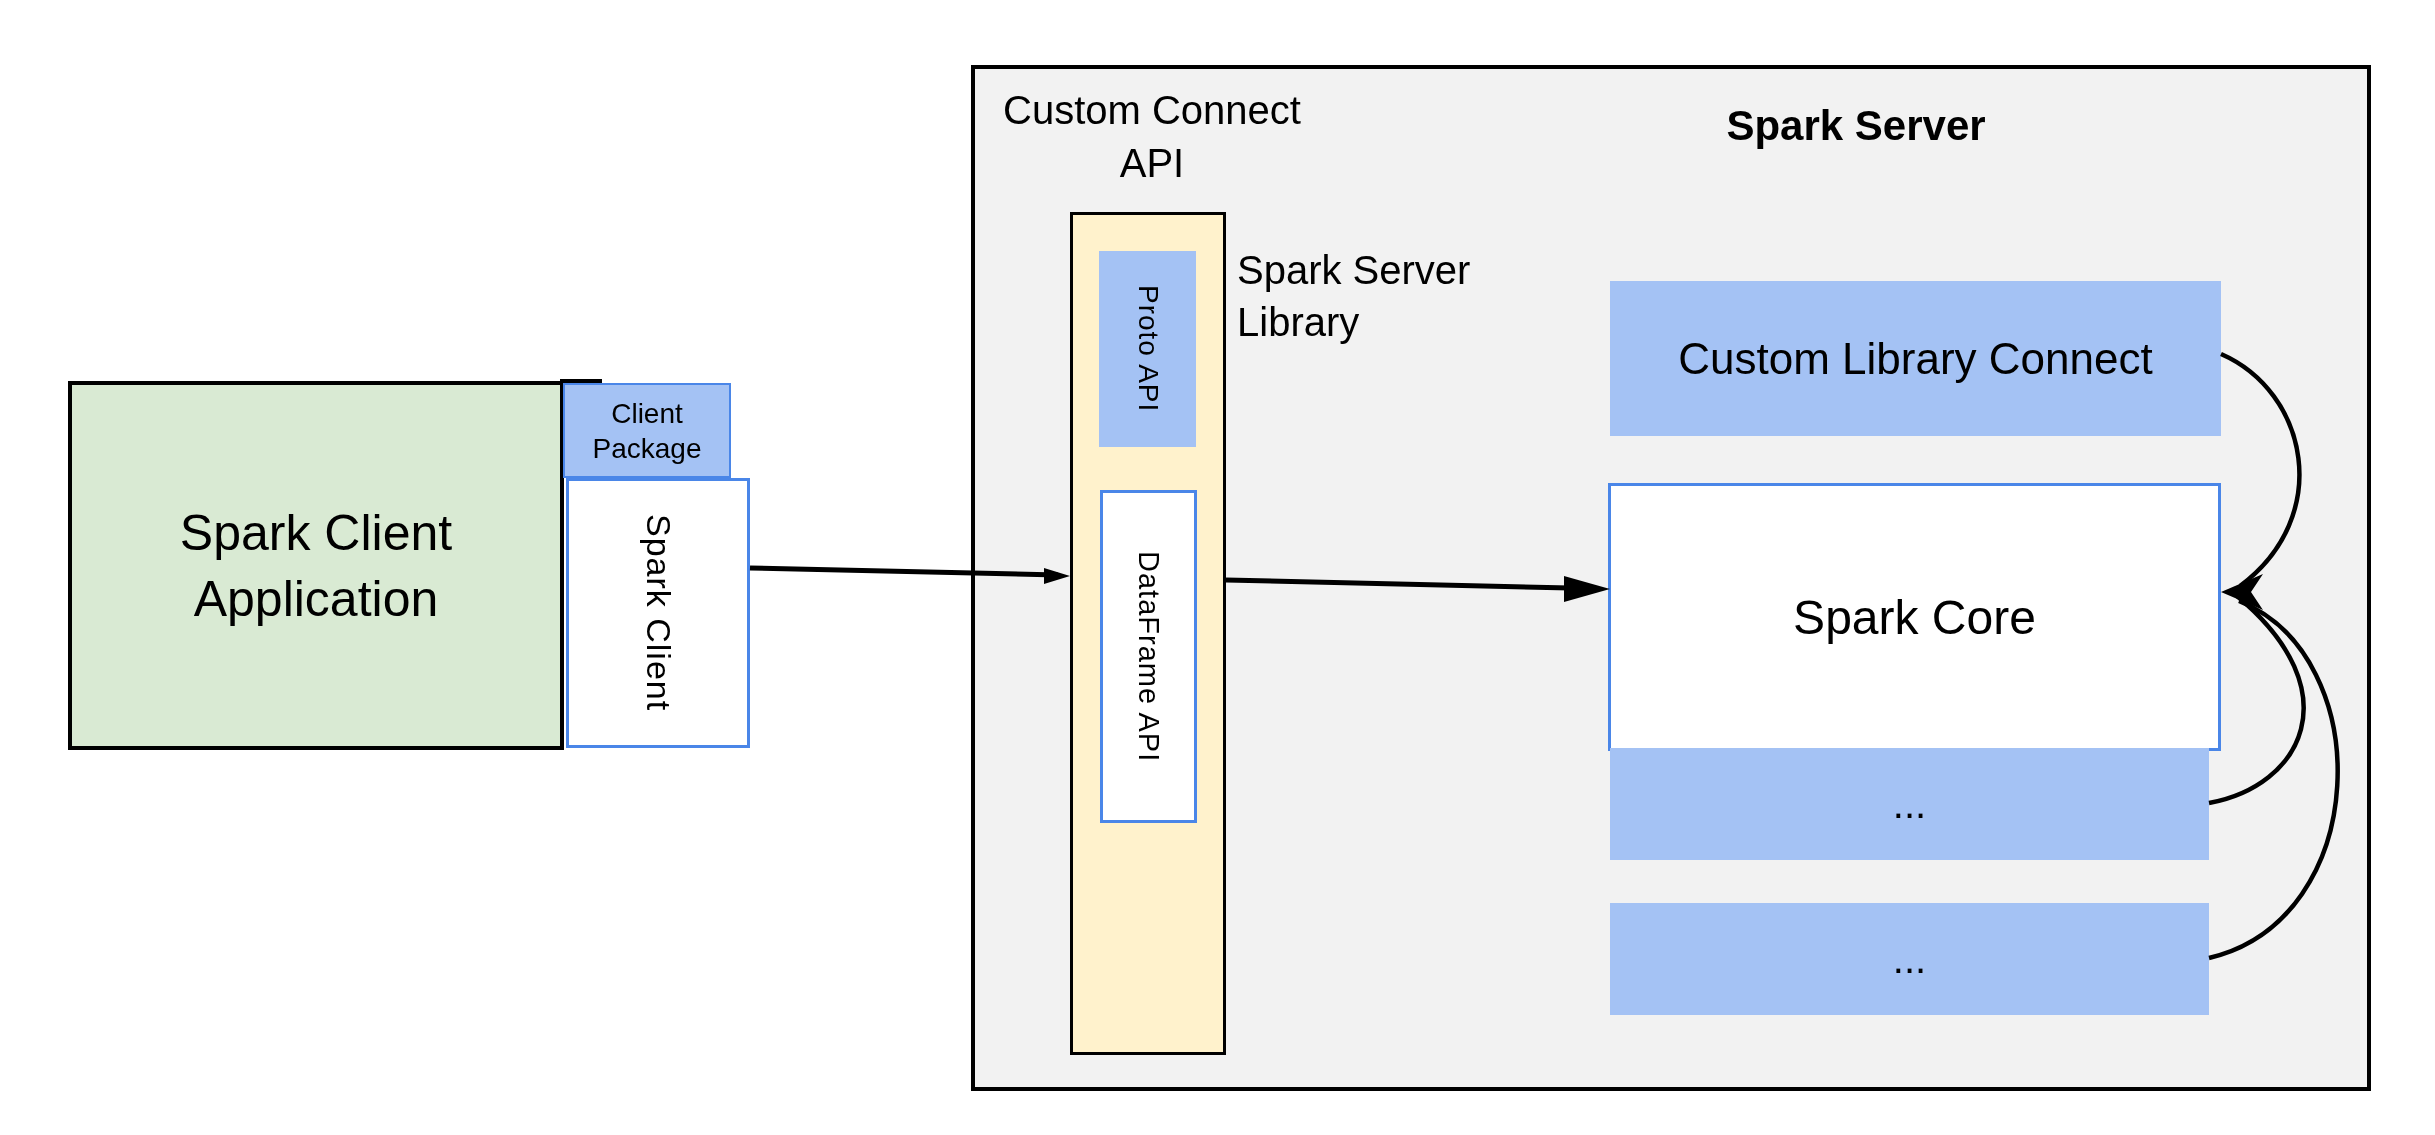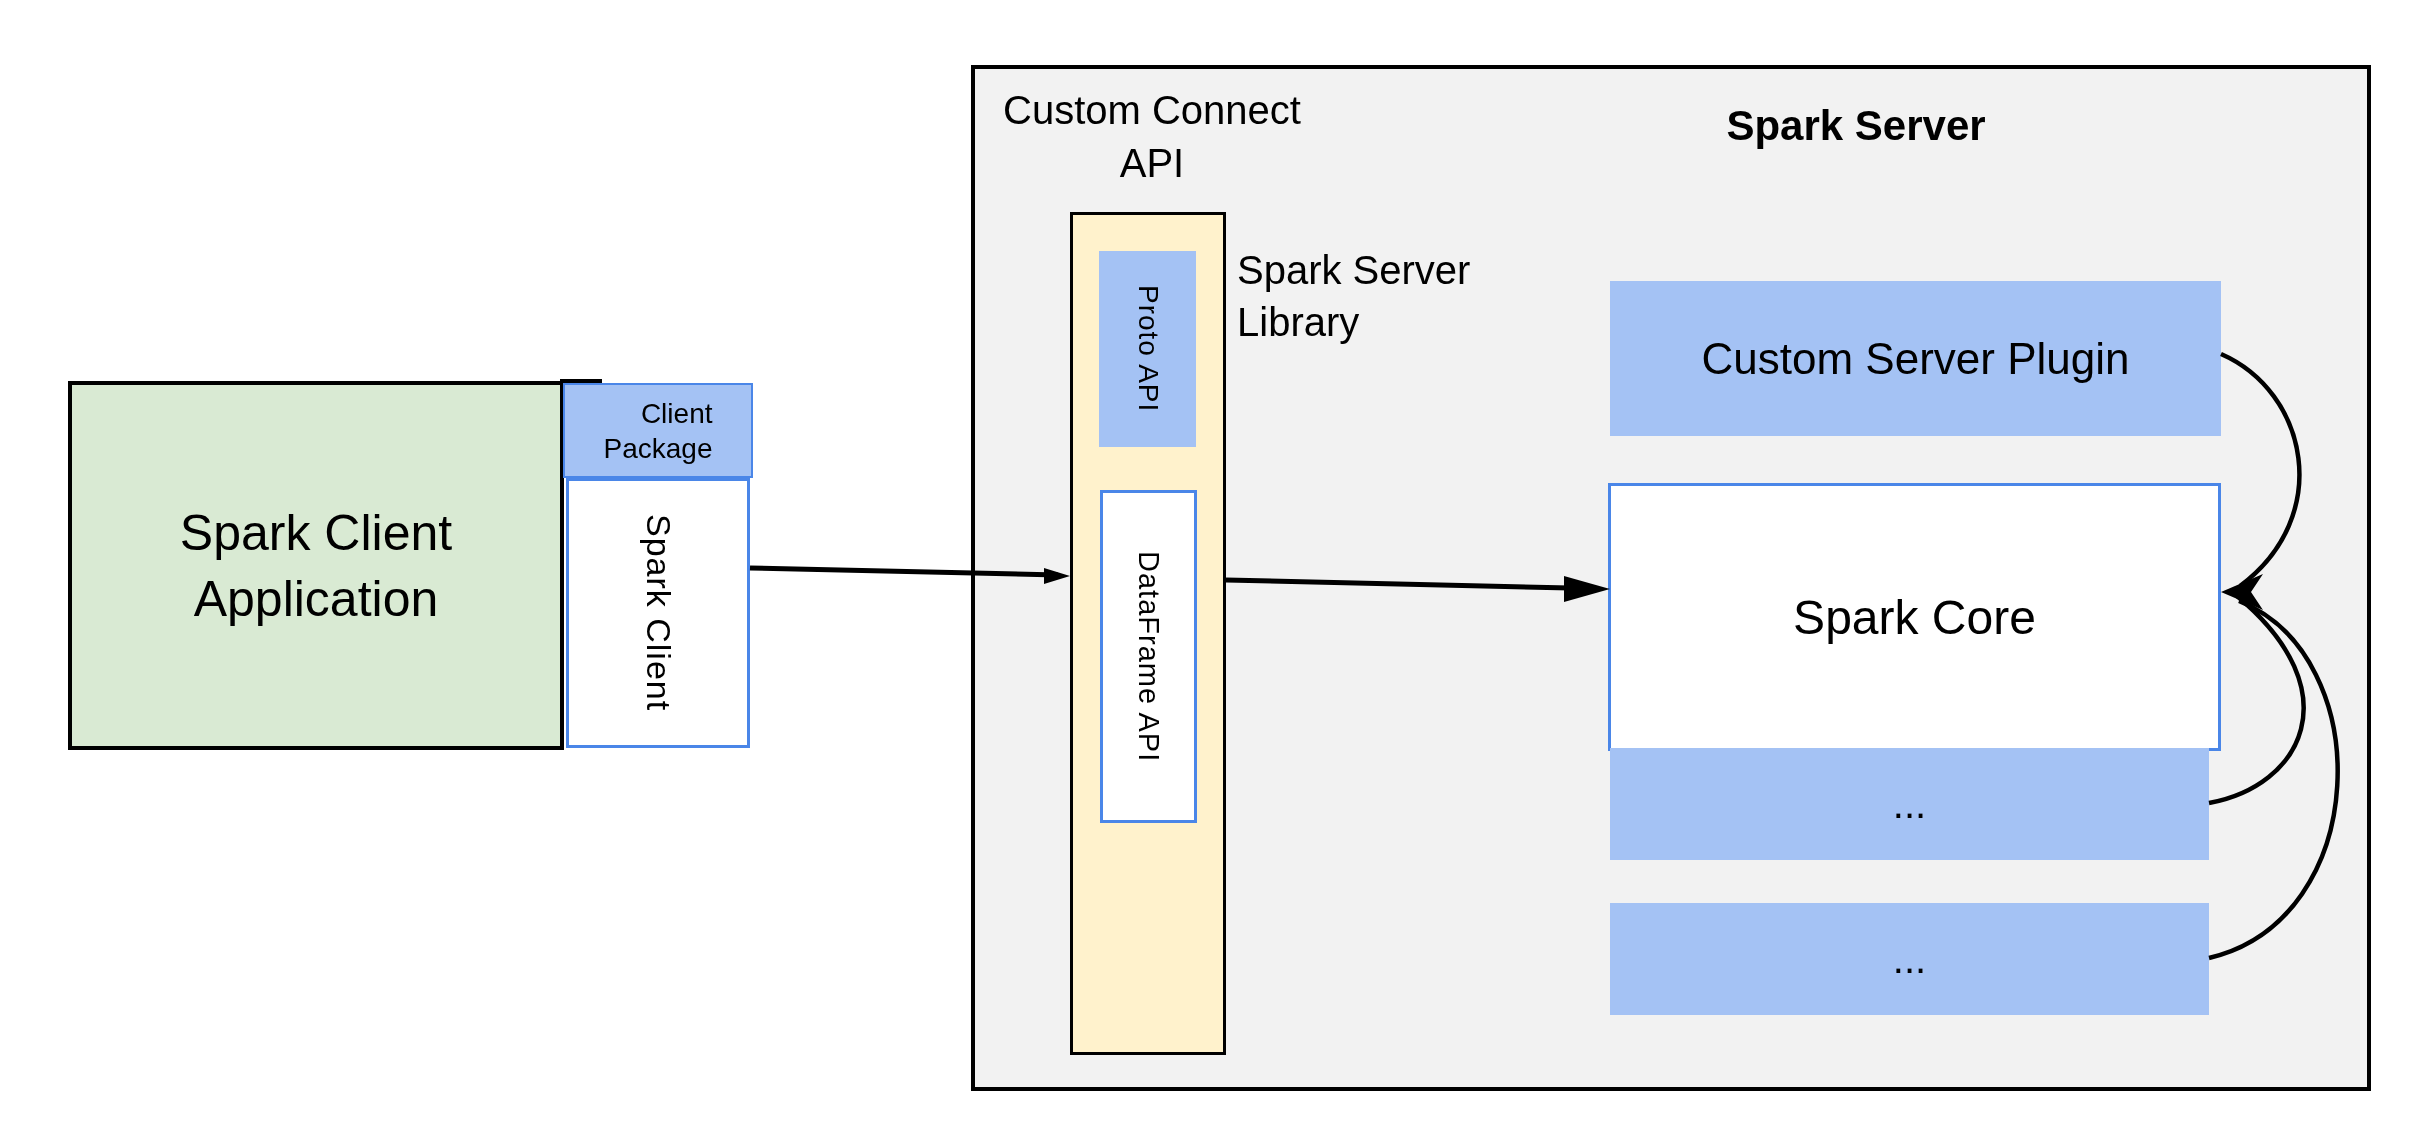--- a/index.html
+++ b/index.html
@@ -15,21 +15,21 @@
   html,body{background:#ffffff;}
   body{font-family:"Liberation Sans", sans-serif;color:#000;}
   #stage{position:relative;width:2435px;height:1135px;background:#fff;overflow:hidden;}
 
   .box{position:absolute;display:flex;align-items:center;justify-content:center;text-align:center;}
   .preline{white-space:pre-line;}
 
   
   .green-box{left:68px;top:381px;width:496px;height:369px;background:var(--green-fill);border:4px solid var(--black);font-size:50px;line-height:1.32;}
   .top-edge-ext{position:absolute;left:560px;top:379px;width:42px;height:4px;background:var(--black);}
-  .client-package{left:563px;top:383px;width:190px;height:95px;background:var(--blue-fill);border:2px solid var(--blue-border);font-size:28px;line-height:1.25;text-align:right;}
+  .client-package{left:563px;top:383px;width:168px;height:95px;background:var(--blue-fill);border:2px solid var(--blue-border);font-size:28px;line-height:1.25;}
   .spark-client-box{left:566px;top:478px;width:184px;height:270px;background:var(--white);border:3px solid var(--blue-border);font-size:34px;}
 
   
   .gray-box{position:absolute;left:971px;top:65px;width:1400px;height:1026px;background:var(--gray-fill);border:4px solid var(--black);}
   .connect-api-label{left:977px;top:84px;width:350px;font-size:40px;line-height:1.32;justify-content:center;}
   .yellow-box{position:absolute;left:1070px;top:212px;width:156px;height:843px;background:var(--yellow-fill);border:3px solid var(--black);}
   .proto-api{left:1099px;top:251px;width:97px;height:196px;background:var(--blue-fill);font-size:28px;}
   .dataframe-api{left:1100px;top:490px;width:97px;height:333px;background:var(--white);border:3px solid var(--blue-border);font-size:29px;}
   .server-library-label{position:absolute;left:1237px;top:244px;font-size:40px;line-height:1.3;text-align:left;}
   .server-title{left:1656px;top:102px;width:400px;font-size:42px;font-weight:bold;}
@@ -76,21 +76,21 @@
   </div>
   <div class="box dataframe-api">
     <span class="vtext">DataFrame API</span>
   </div>
   <div class="server-library-label preline">Spark Server
 Library</div>
 
   <div class="box label-block server-title">Spark Server</div>
 
   <div class="box custom-plugin">
-    <span>Custom Server Plugin</span>
+    <span>Custom Library Connect</span>
   </div>
   <div class="box spark-core">
     <span>Spark Core</span>
   </div>
   <div class="box dots-box-1">
     <span>...</span>
   </div>
   <div class="box dots-box-2">
     <span>...</span>
   </div>

